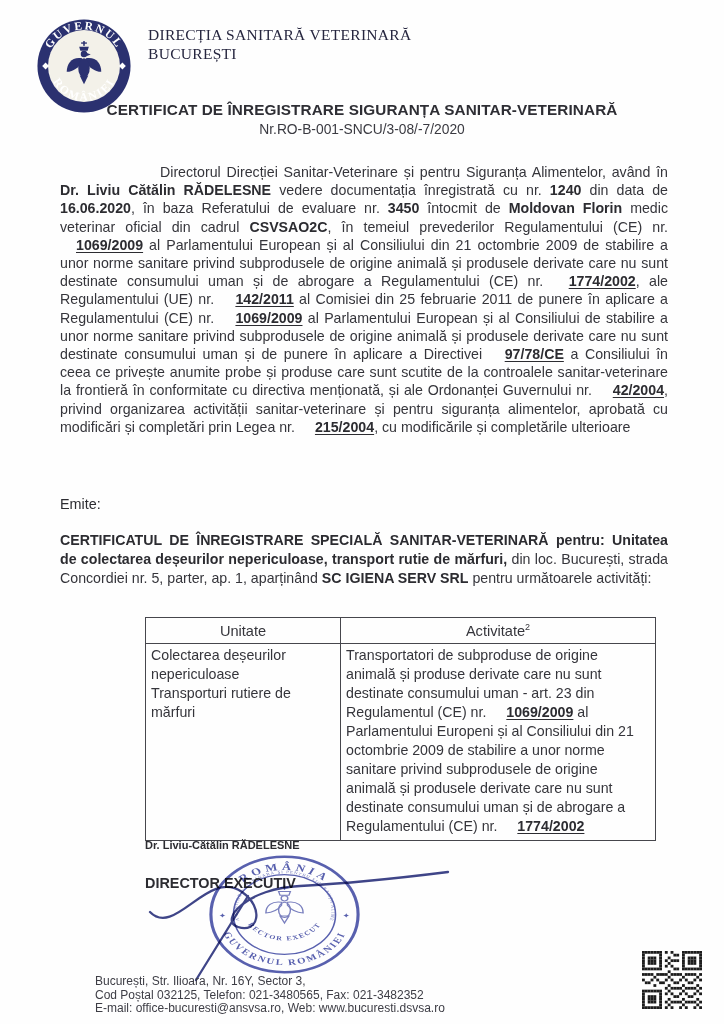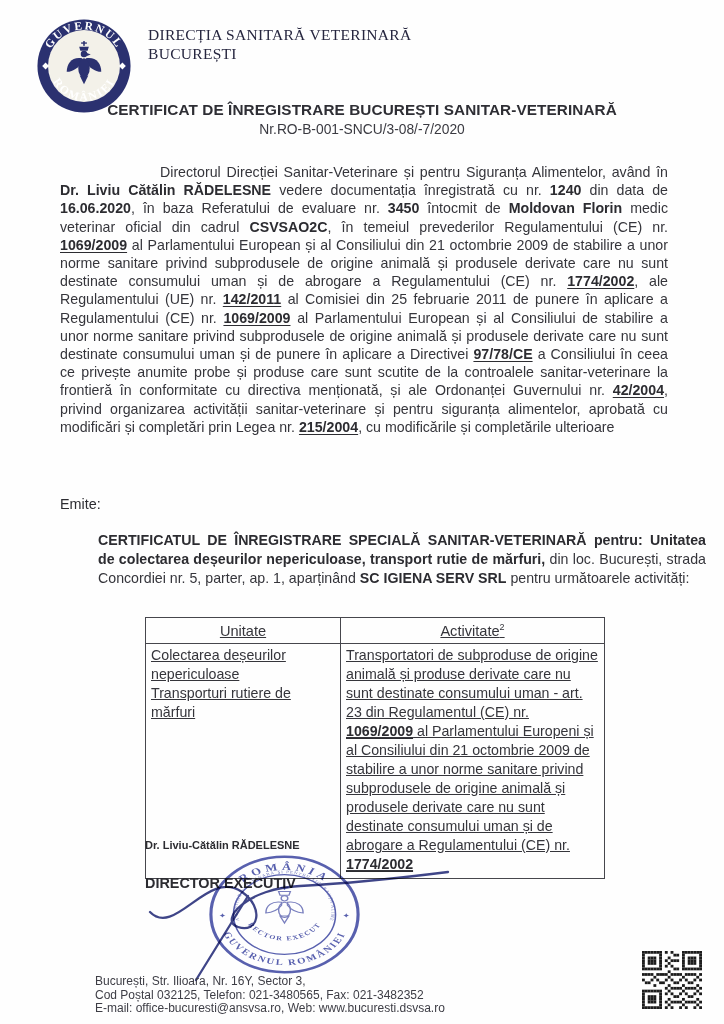--- a/index.html
+++ b/index.html
@@ -1,43 +1,43 @@
 <!DOCTYPE html>
 <html><head>
 <meta charset="utf-8">
 <style>
   html,body{margin:0;padding:0;background:#e8e8e8;}
   .page{position:relative;width:724px;height:1024px;background:#fefefe;margin:0 auto;
         font-family:"Liberation Sans","DejaVu Sans",sans-serif;color:#35353b;overflow:hidden;}
   .b{font-weight:bold;color:#2c2c31;}
-  .u{text-decoration:underline;text-underline-offset:2px;}
+  .u{text-decoration:underline;text-underline-offset:2px;margin-left:16px;}
 
   
   .header{position:absolute;top:18px;left:36px;display:flex;gap:16px;align-items:flex-start;}
   .logo{width:96px;height:96px;flex:0 0 auto;}
   .org{margin-top:7px;font-family:"Liberation Serif","DejaVu Serif",serif;
        font-size:15.5px;line-height:19px;letter-spacing:.3px;color:#26263f;font-weight:500;}
 
   
   .title-block{position:absolute;top:101px;left:0;width:724px;text-align:center;}
   .title-main{font-size:15.3px;font-weight:bold;letter-spacing:.1px;color:#2e2e34;}
   .title-sub{font-size:13.8px;margin-top:3px;color:#3a3a41;}
 
   
   .intro{position:absolute;top:163px;left:60px;width:608px;
          font-size:14.2px;line-height:18.2px;text-align:justify;text-indent:100px;}
 
   .emite{position:absolute;top:496px;left:60px;font-size:14.4px;font-weight:normal;color:#2c2c31;}
 
   .cert{position:absolute;top:531px;left:60px;width:608px;
-        font-size:14.2px;line-height:19.2px;text-align:justify;margin-left:38px;}
-
-  
-  .act-table{position:absolute;top:617px;left:145px;width:460px;border-collapse:collapse;
-             font-size:14.2px;color:#35353b;text-decoration:underline;}
+        font-size:14.2px;line-height:19.2px;text-align:justify;}
+
+  
+  .act-table{position:absolute;top:617px;left:145px;width:511px;border-collapse:collapse;
+             font-size:14.2px;color:#35353b;}
   .act-table th,.act-table td{border:1.6px solid #46464c;}
   .act-table th{font-weight:normal;font-size:14.6px;padding:2px 4px;height:21px;text-align:center;}
   .act-table td{vertical-align:top;padding:2px 5px 4px 5px;line-height:19px;}
   .col-unit{width:186px;}
   .unit-cell .unit-item+.unit-item{}
   sup{font-size:9px;line-height:0;}
 
   
   .sig-name{position:absolute;top:839px;left:145px;font-size:11px;font-weight:bold;color:#2c2c31;}
   .sig-role{position:absolute;top:875px;left:145px;font-size:14.4px;font-weight:bold;color:#2c2c31;}
@@ -84,21 +84,21 @@
         <path d="M45.5,60 L54.5,60 L50,69 Z"></path>
       </g>
     </svg>
     <div class="org">
         <div class="org-line">DIRECȚIA SANITARĂ VETERINARĂ</div>
         <div class="org-line">BUCUREȘTI</div>
       </div>
   </div>
 
   <div class="title-block">
-    <div class="title-main">CERTIFICAT DE ÎNREGISTRARE BUCUREȘTI SANITAR-VETERINARĂ</div>
+    <div class="title-main">CERTIFICAT DE ÎNREGISTRARE SIGURANȚA SANITAR-VETERINARĂ</div>
     <div class="title-sub">Nr.RO-B-001-SNCU/3-08/-7/2020</div>
   </div>
 
   <div class="intro"><span>Directorul Direcției Sanitar-Veterinare și pentru Siguranța Alimentelor, având în </span><span class="b">Dr. Liviu Cătălin RĂDELESNE</span><span> vedere documentația înregistrată cu nr. </span><span class="b">1240</span><span> din data de </span><span class="b">16.06.2020</span><span>, în baza Referatului de evaluare nr. </span><span class="b">3450</span><span> întocmit de </span><span class="b">Moldovan Florin</span><span> medic veterinar oficial din cadrul </span><span class="b">CSVSAO2C</span><span>, în temeiul prevederilor Regulamentului (CE) nr. </span><span class="b u">1069/2009</span><span> al Parlamentului European și al Consiliului din 21 octombrie 2009 de stabilire a unor norme sanitare privind subprodusele de origine animală și produsele derivate care nu sunt destinate consumului uman și de abrogare a Regulamentului (CE) nr. </span><span class="b u">1774/2002</span><span>, ale Regulamentului (UE) nr. </span><span class="b u">142/2011</span><span> al Comisiei din 25 februarie 2011 de punere în aplicare a Regulamentului (CE) nr. </span><span class="b u">1069/2009</span><span> al Parlamentului European și al Consiliului de stabilire a unor norme sanitare privind subprodusele de origine animală și produsele derivate care nu sunt destinate consumului uman și de punere în aplicare a Directivei </span><span class="b u">97/78/CE</span><span> a Consiliului în ceea ce privește anumite probe și produse care sunt scutite de la controalele sanitar-veterinare la frontieră în conformitate cu directiva menționată, și ale Ordonanței Guvernului nr. </span><span class="b u">42/2004</span><span>, privind organizarea activității sanitar-veterinare și pentru siguranța alimentelor, aprobată cu modificări și completări prin Legea nr. </span><span class="b u">215/2004</span><span>, cu modificările și completările ulterioare</span></div>
 
   <div class="emite">Emite:</div>
 
   <div class="cert"><span class="b">CERTIFICATUL DE ÎNREGISTRARE SPECIALĂ SANITAR-VETERINARĂ pentru: Unitatea de colectarea deșeurilor nepericuloase, transport rutie de mărfuri,</span><span> din loc. București, strada Concordiei nr. 5, parter, ap. 1, aparținând </span><span class="b">SC IGIENA SERV SRL</span><span> pentru următoarele activități:</span></div>
 
   <table class="act-table">

